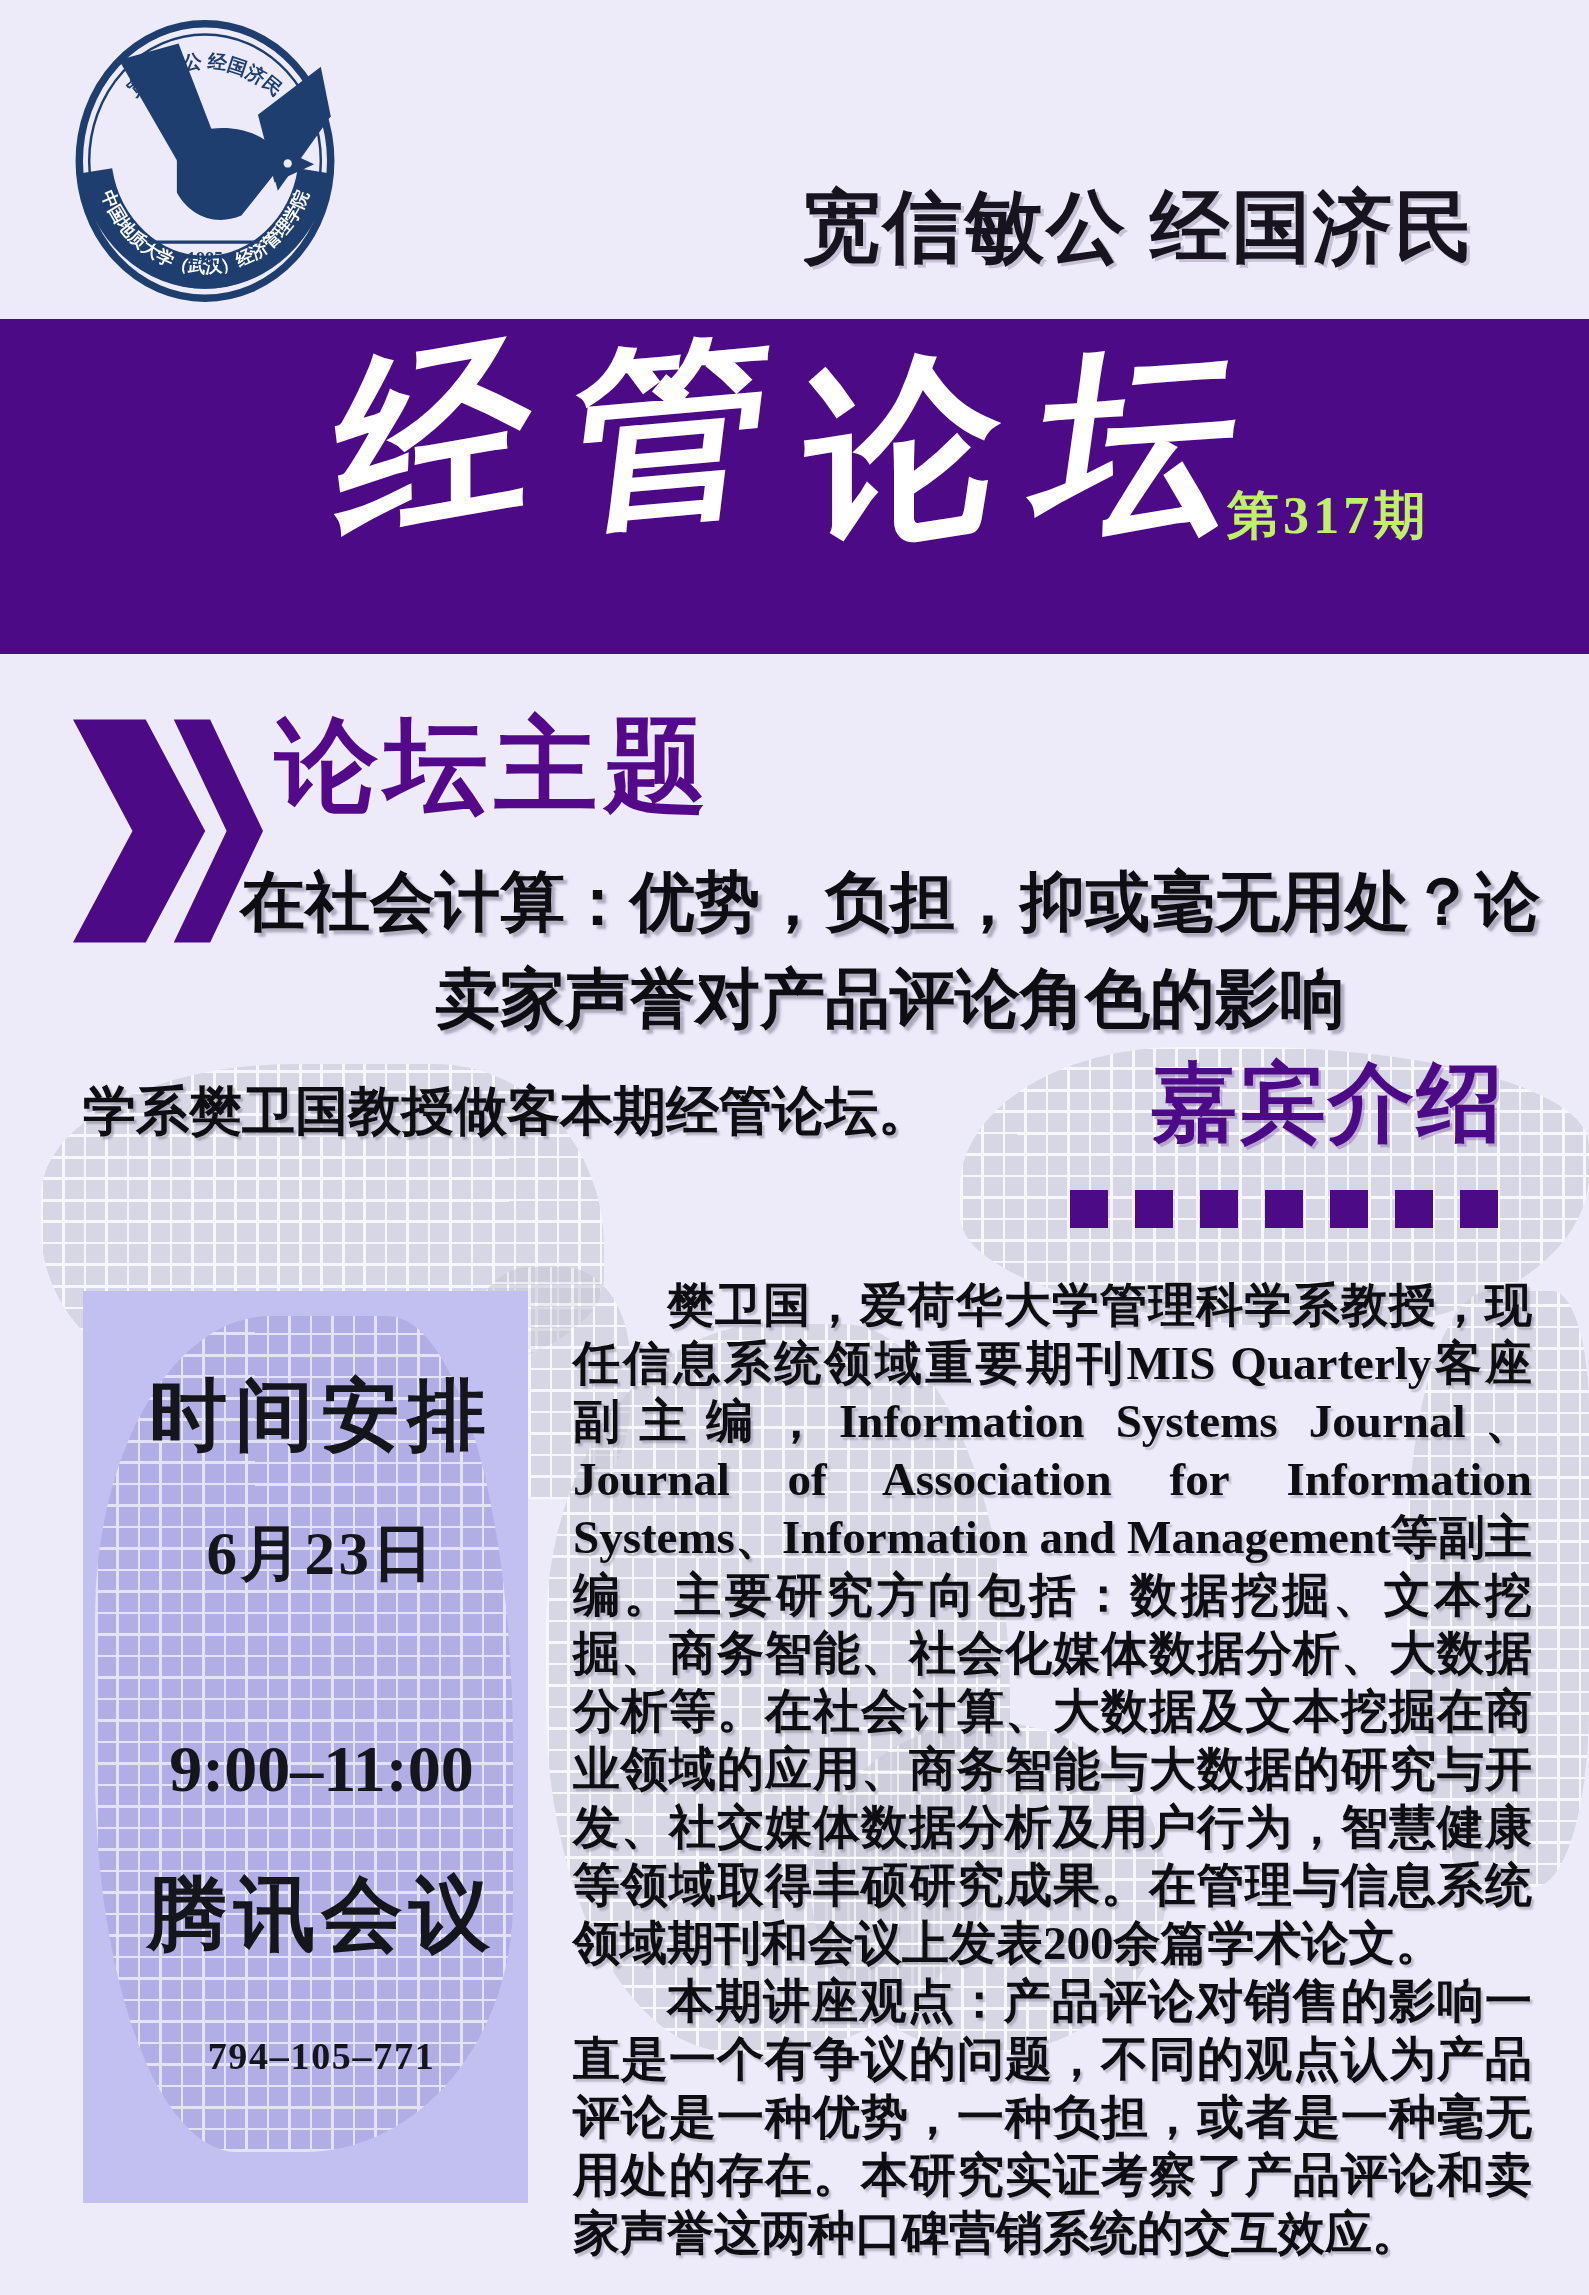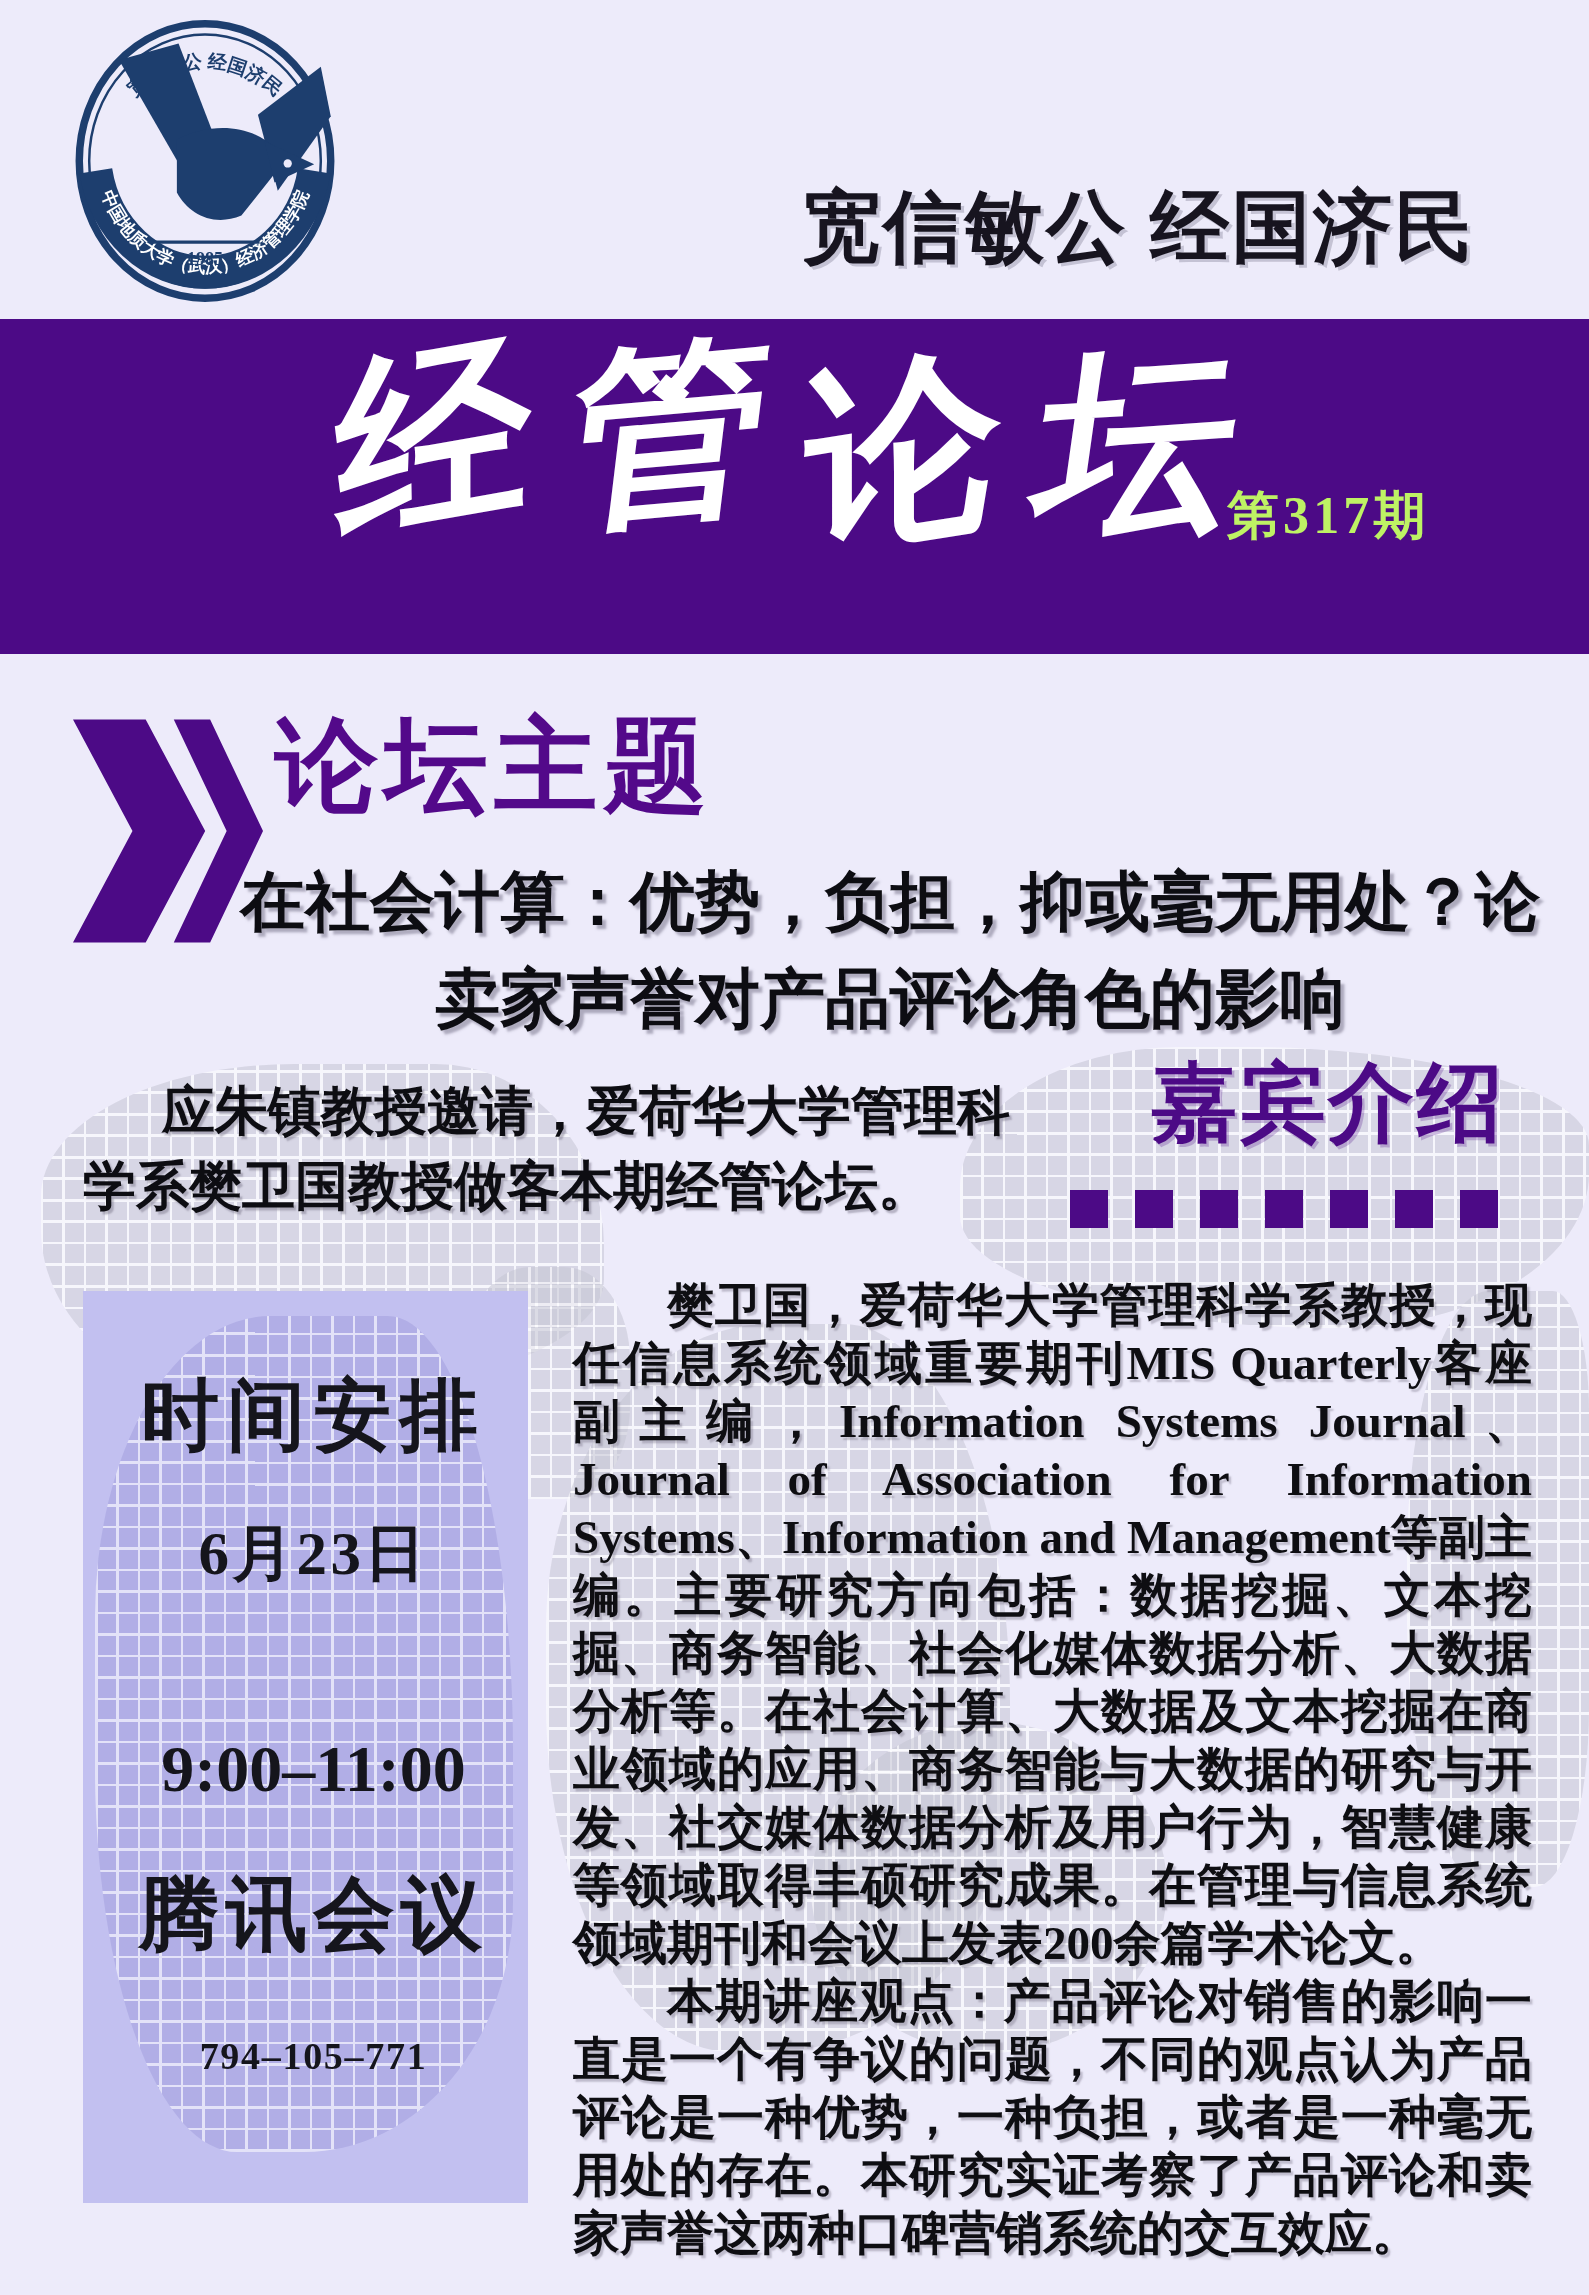--- a/index.html
+++ b/index.html
@@ -51,21 +51,21 @@
 
   
   .guest-title{position:absolute;left:1151px;top:1045px;font-size:86px;font-weight:900;
                color:#4c0a86;letter-spacing:2.5px;text-shadow:2.5px 2.5px 0 rgba(76,10,134,.25);}
   .squares{position:absolute;left:1070px;top:1190px;display:flex;gap:27px;}
   .squares i{width:38px;height:38px;background:#4c0a86;display:block;}
 
   
   .sidebar{position:absolute;left:83px;top:1291px;width:445px;height:912px;background:#c2c0f0;
            text-align:center;color:#15151c;overflow:hidden;}
-  .sidebar div{position:absolute;left:8px;width:100%;text-align:center;}
+  .sidebar div{position:absolute;left:16px;width:100%;text-align:center;}
   .sch-title{top:73px;font-size:78px;font-weight:900;letter-spacing:8.3px;}
   .sch-date{top:222px;font-size:61px;font-weight:bold;letter-spacing:3.3px;}
   .sch-time{top:440px;font-size:66px;font-weight:bold;}
   .sch-platform{top:570px;font-size:81px;font-weight:900;letter-spacing:6.6px;}
   .sch-id{top:743px;font-size:38px;font-weight:bold;letter-spacing:1.7px;}
 
   
   .bio{position:absolute;left:573px;top:1276px;width:959px;font-size:47px;line-height:58px;
        font-weight:bold;text-align:justify;color:#0e0e12;text-shadow:2.5px 2.5px 1.7px rgba(120,115,135,.4);}
   .bio p{margin:0;text-indent:2em;}
@@ -125,21 +125,20 @@
     <polygon points="122,0 166,0 230,135 166,270 122,270 186,135" fill="#4c0a86"></polygon>
   </svg>
 
   <div class="forum-title">论坛主题</div>
   <div class="topic">
     <div>在社会计算：优势，负担，抑或毫无用处？论</div>
     <div>卖家声誉对产品评论角色的影响</div>
   </div>
 
   <div class="invite">
-    <div class="l1">应朱镇教授邀请，爱荷华大学管理科</div>
     <div class="l2">学系樊卫国教授做客本期经管论坛。</div>
   </div>
 
   <div class="guest-title">嘉宾介绍</div>
   <div class="squares">
     <i></i>
     <i></i>
     <i></i>
     <i></i>
     <i></i>

